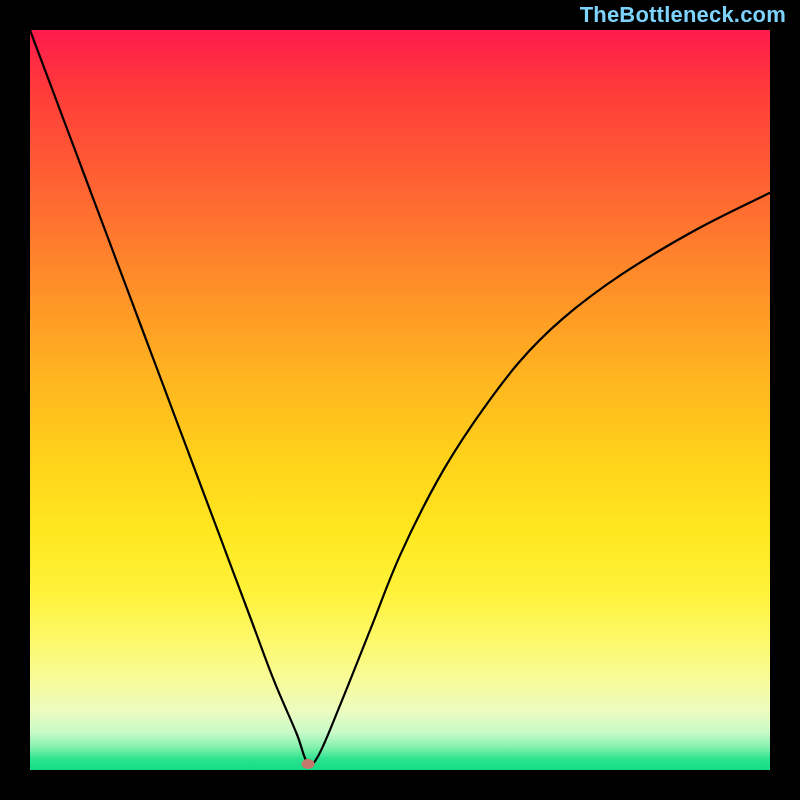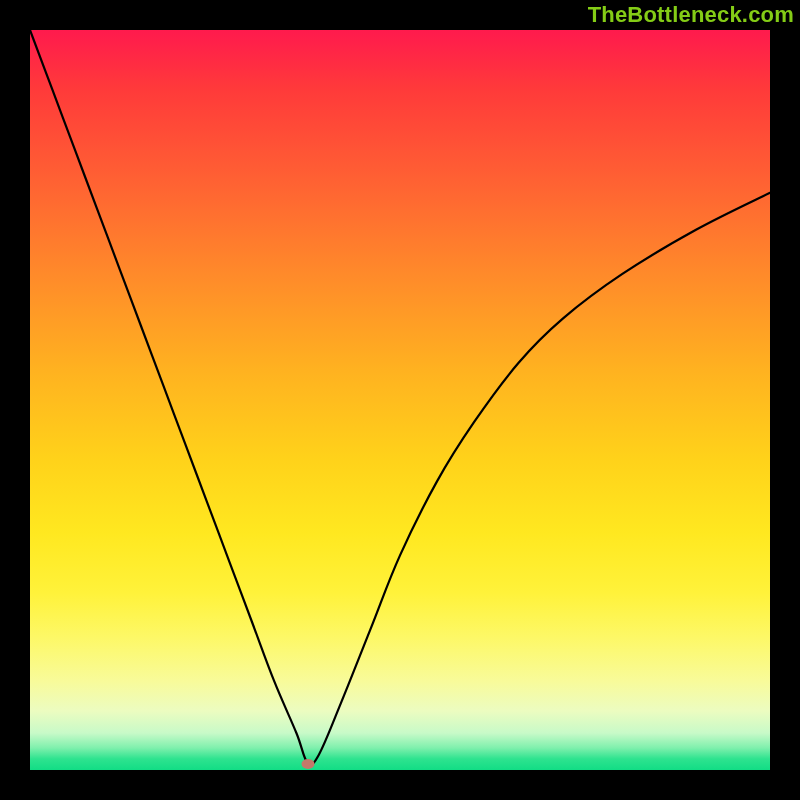--- a/index.html
+++ b/index.html
@@ -6,22 +6,22 @@
   html, body { width: 800px; height: 800px; overflow: hidden; background: #000; font-family: Arial, Helvetica, sans-serif; }
   .frame {
     position: relative;
     width: 800px;
     height: 800px;
     background: #000;
   }
   .watermark {
     position: absolute;
     top: 2px;
-    right: 6px;
-    color: #84cc16;
+    right: 14px;
+    color: #7dd3fc;
     font-size: 22px;
     font-weight: bold;
     letter-spacing: 0.2px;
     user-select: none;
   }
   .plot-area {
     position: absolute;
     left: 30px;
     top: 30px;
     width: 740px;

